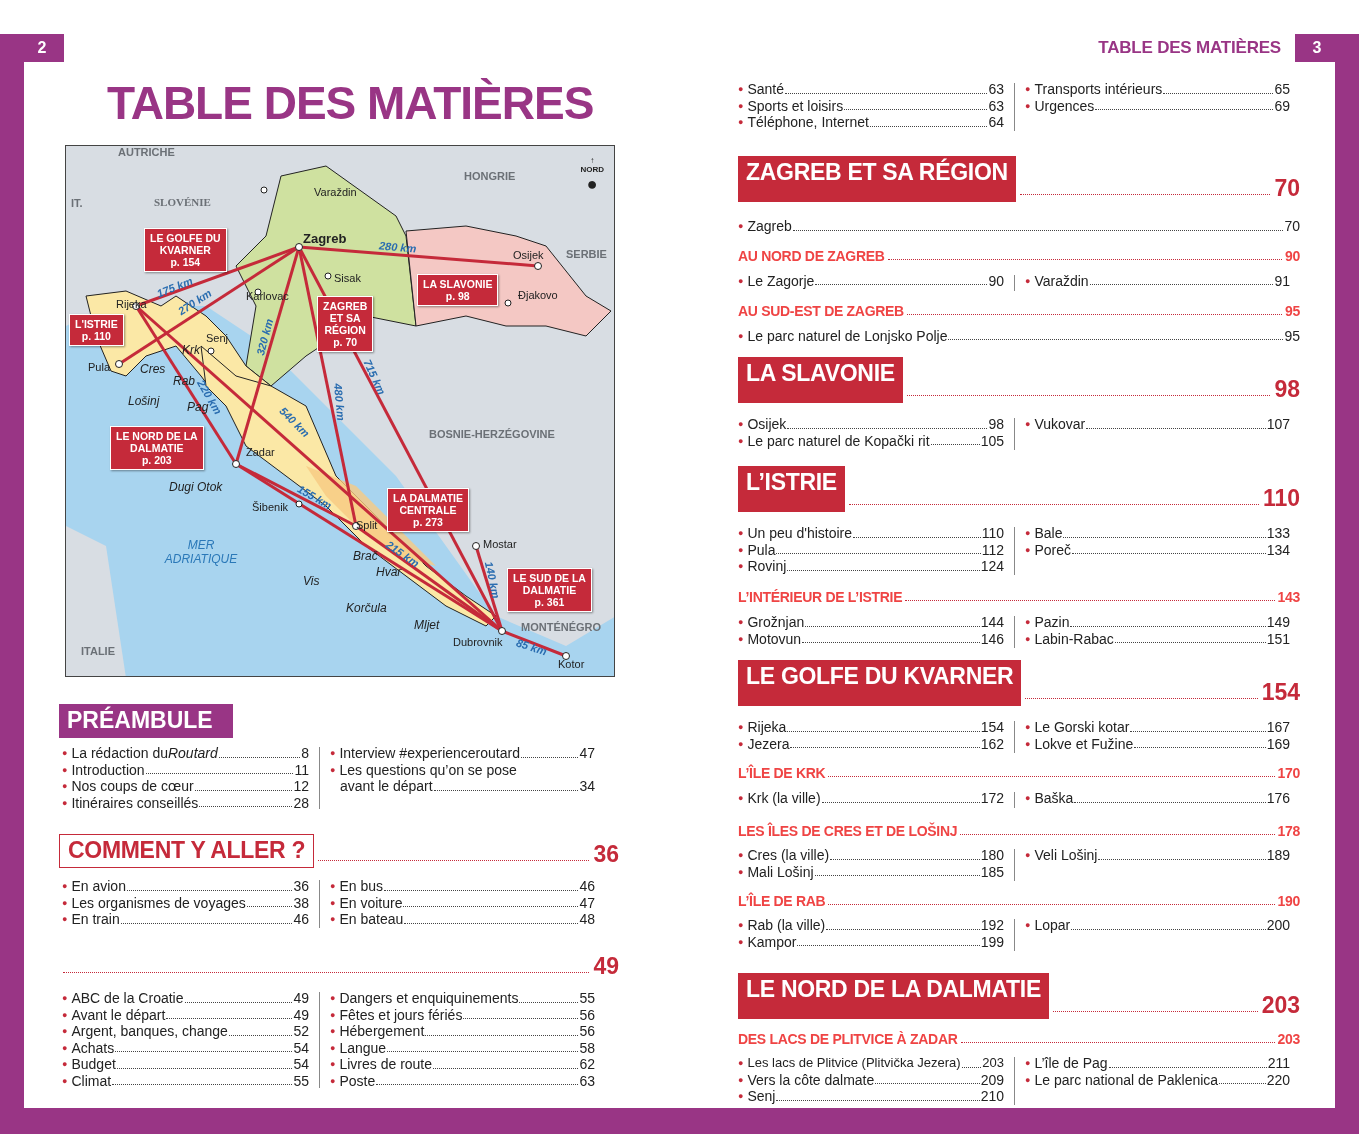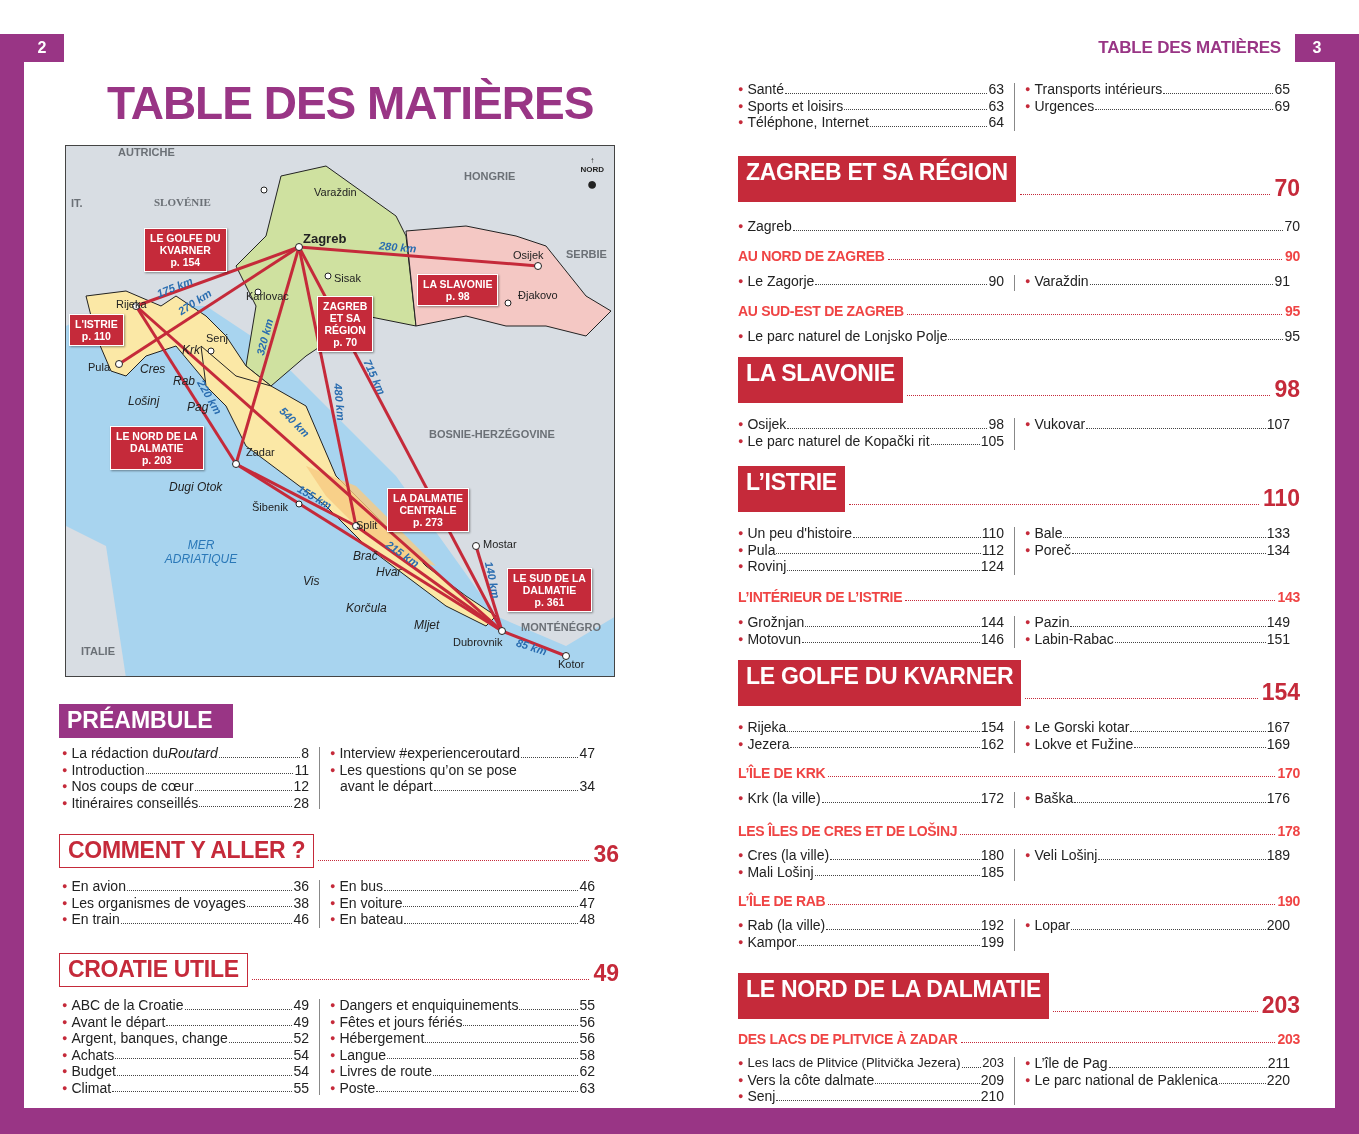--- a/index.html
+++ b/index.html
@@ -277,21 +277,20 @@
           <span>En bateau</span>
           <span class="dots"></span>
           <span class="pg">48</span>
         </div>
     </div>
   </div>
 </div>
 
 <div class="toc-block" style="left:59px;top:953px;width:560px;">
   <div class="sec-head">
-    <span class="sec-box-outline">CROATIE UTILE</span>
     <span class="sec-dots"></span>
     <span class="sec-page">49</span>
   </div>
   <div class="cols" style="margin-top:10px;padding-left:3px;">
     <div class="col" style="width:247px;">
       <div class="entry">
           <span class="bullet">●</span>
           <span>ABC de la Croatie</span>
           <span class="dots"></span>
           <span class="pg">49</span>

